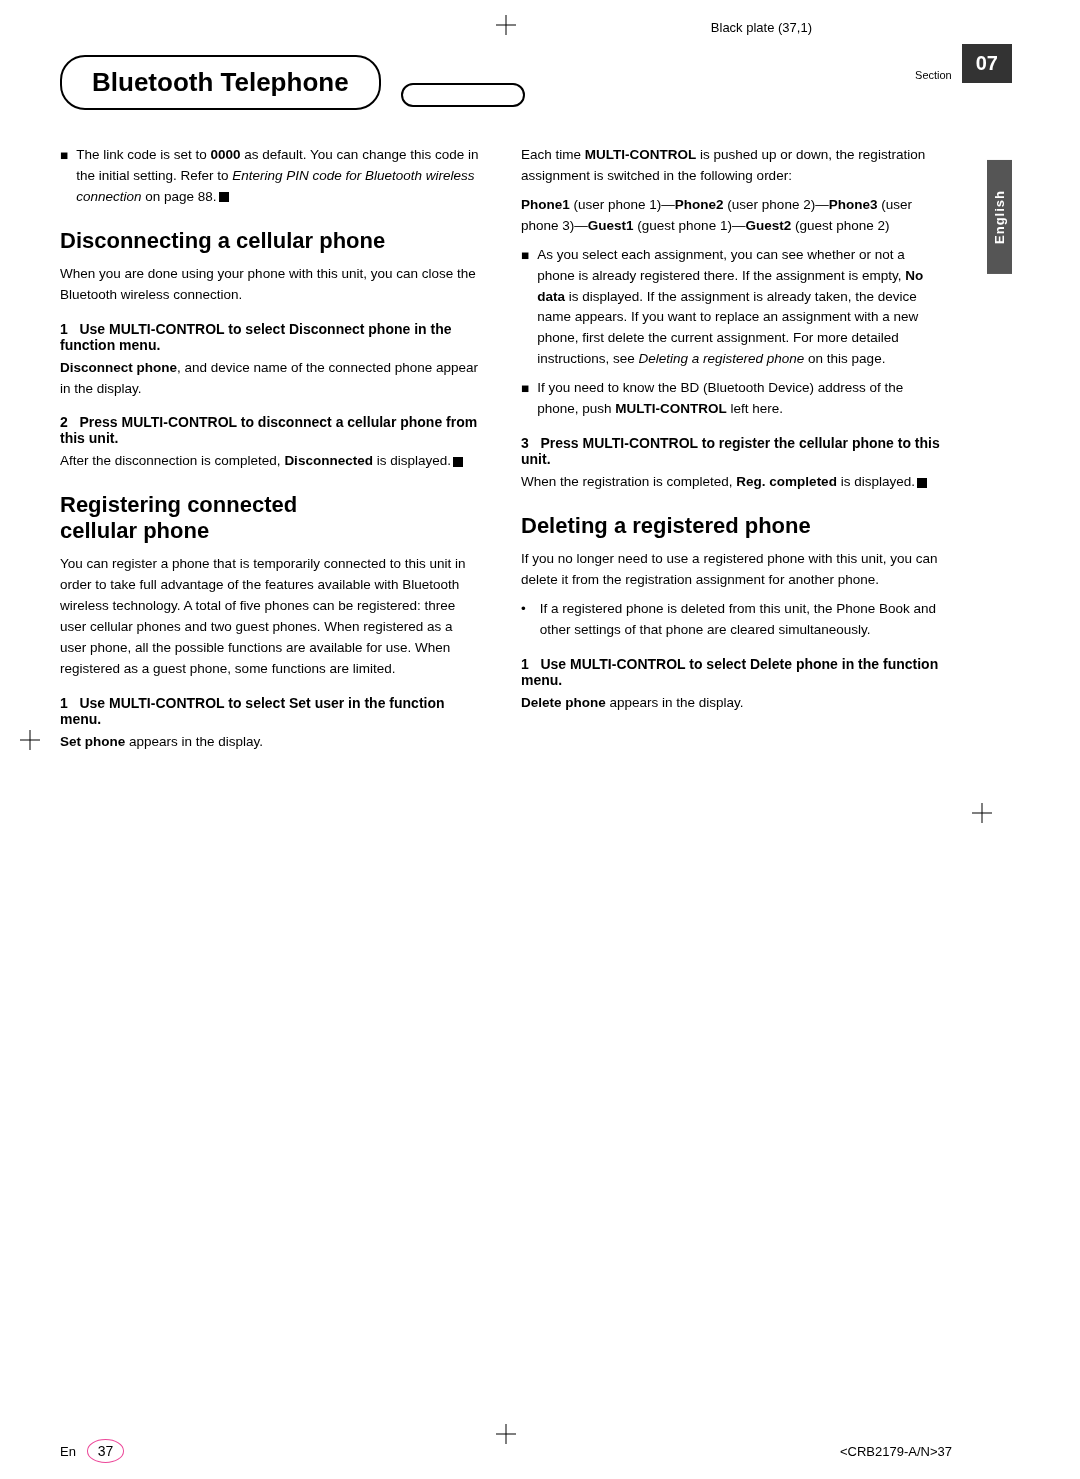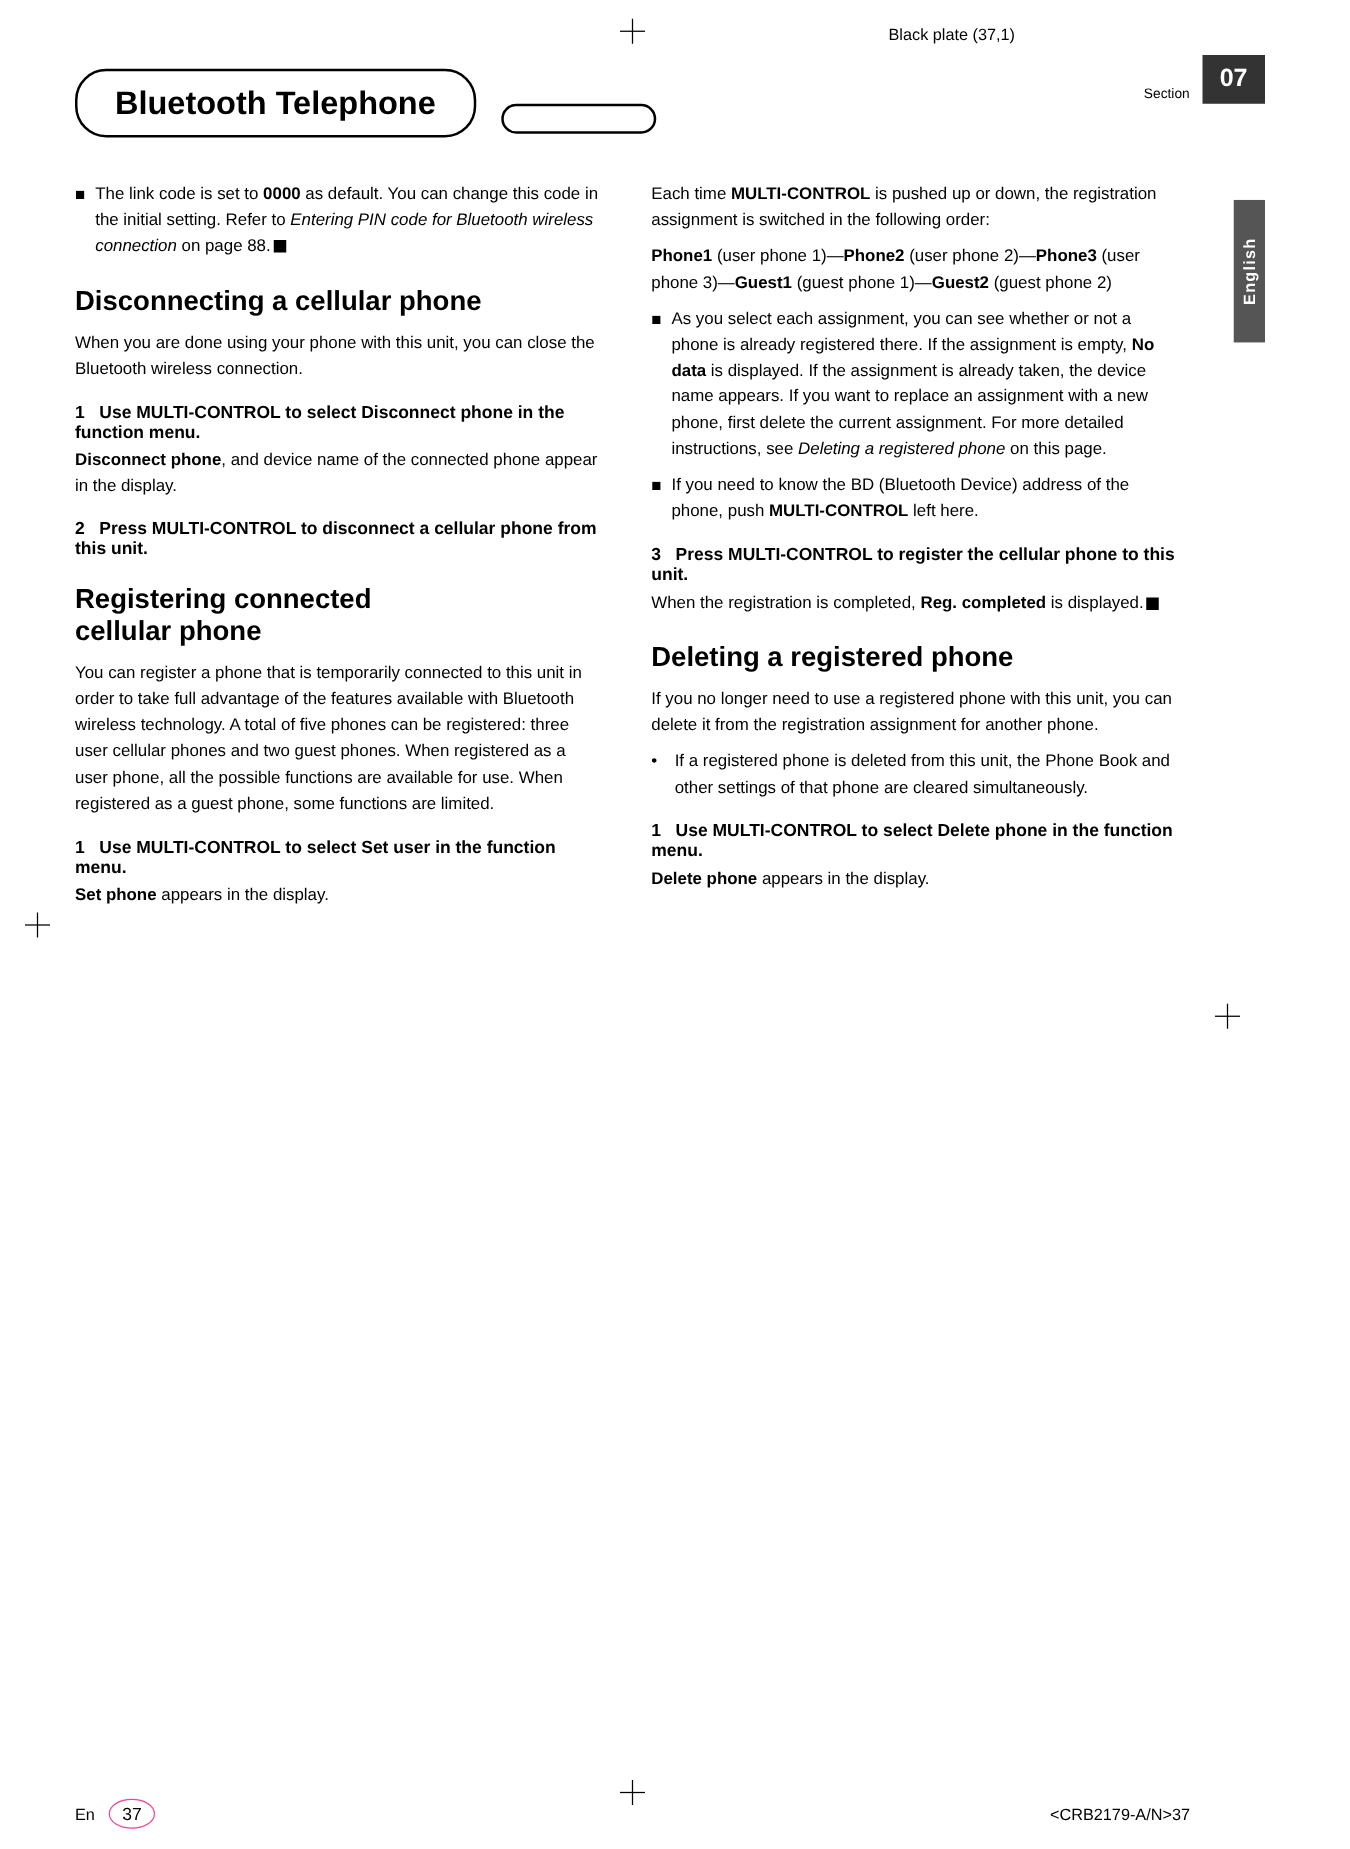--- a/index.html
+++ b/index.html
@@ -286,20 +286,21 @@
           </span>
         </div>
 
         <div class="section-heading">Disconnecting a cellular phone</div>
         <p>When you are done using your phone with this unit, you can close the Bluetooth wireless connection.</p>
 
         <div class="subsection-heading">1&nbsp;&nbsp;&nbsp;Use MULTI-CONTROL to select <b>Disconnect phone in the function menu.</b></div>
         <p><b>Disconnect phone</b>, and device name of the connected phone appear in the display.</p>
 
         <div class="subsection-heading">2&nbsp;&nbsp;&nbsp;Press MULTI-CONTROL to disconnect a cellular phone from this unit.</div>
+        <p>After the disconnection is completed, <b>Disconnected</b> is displayed.<span class="end-square"></span></p>
 
         <div class="section-heading">Registering connected<br>cellular phone</div>
         <p>You can register a phone that is temporarily connected to this unit in order to take full advantage of the features available with Bluetooth wireless technology. A total of five phones can be registered: three user cellular phones and two guest phones. When registered as a user phone, all the possible functions are available for use. When registered as a guest phone, some functions are limited.</p>
 
         <div class="subsection-heading">1&nbsp;&nbsp;&nbsp;Use MULTI-CONTROL to select <b>Set user in the function menu.</b></div>
         <p><b>Set phone</b> appears in the display.</p>
 
       </div>
 
       <div class="col-right">

